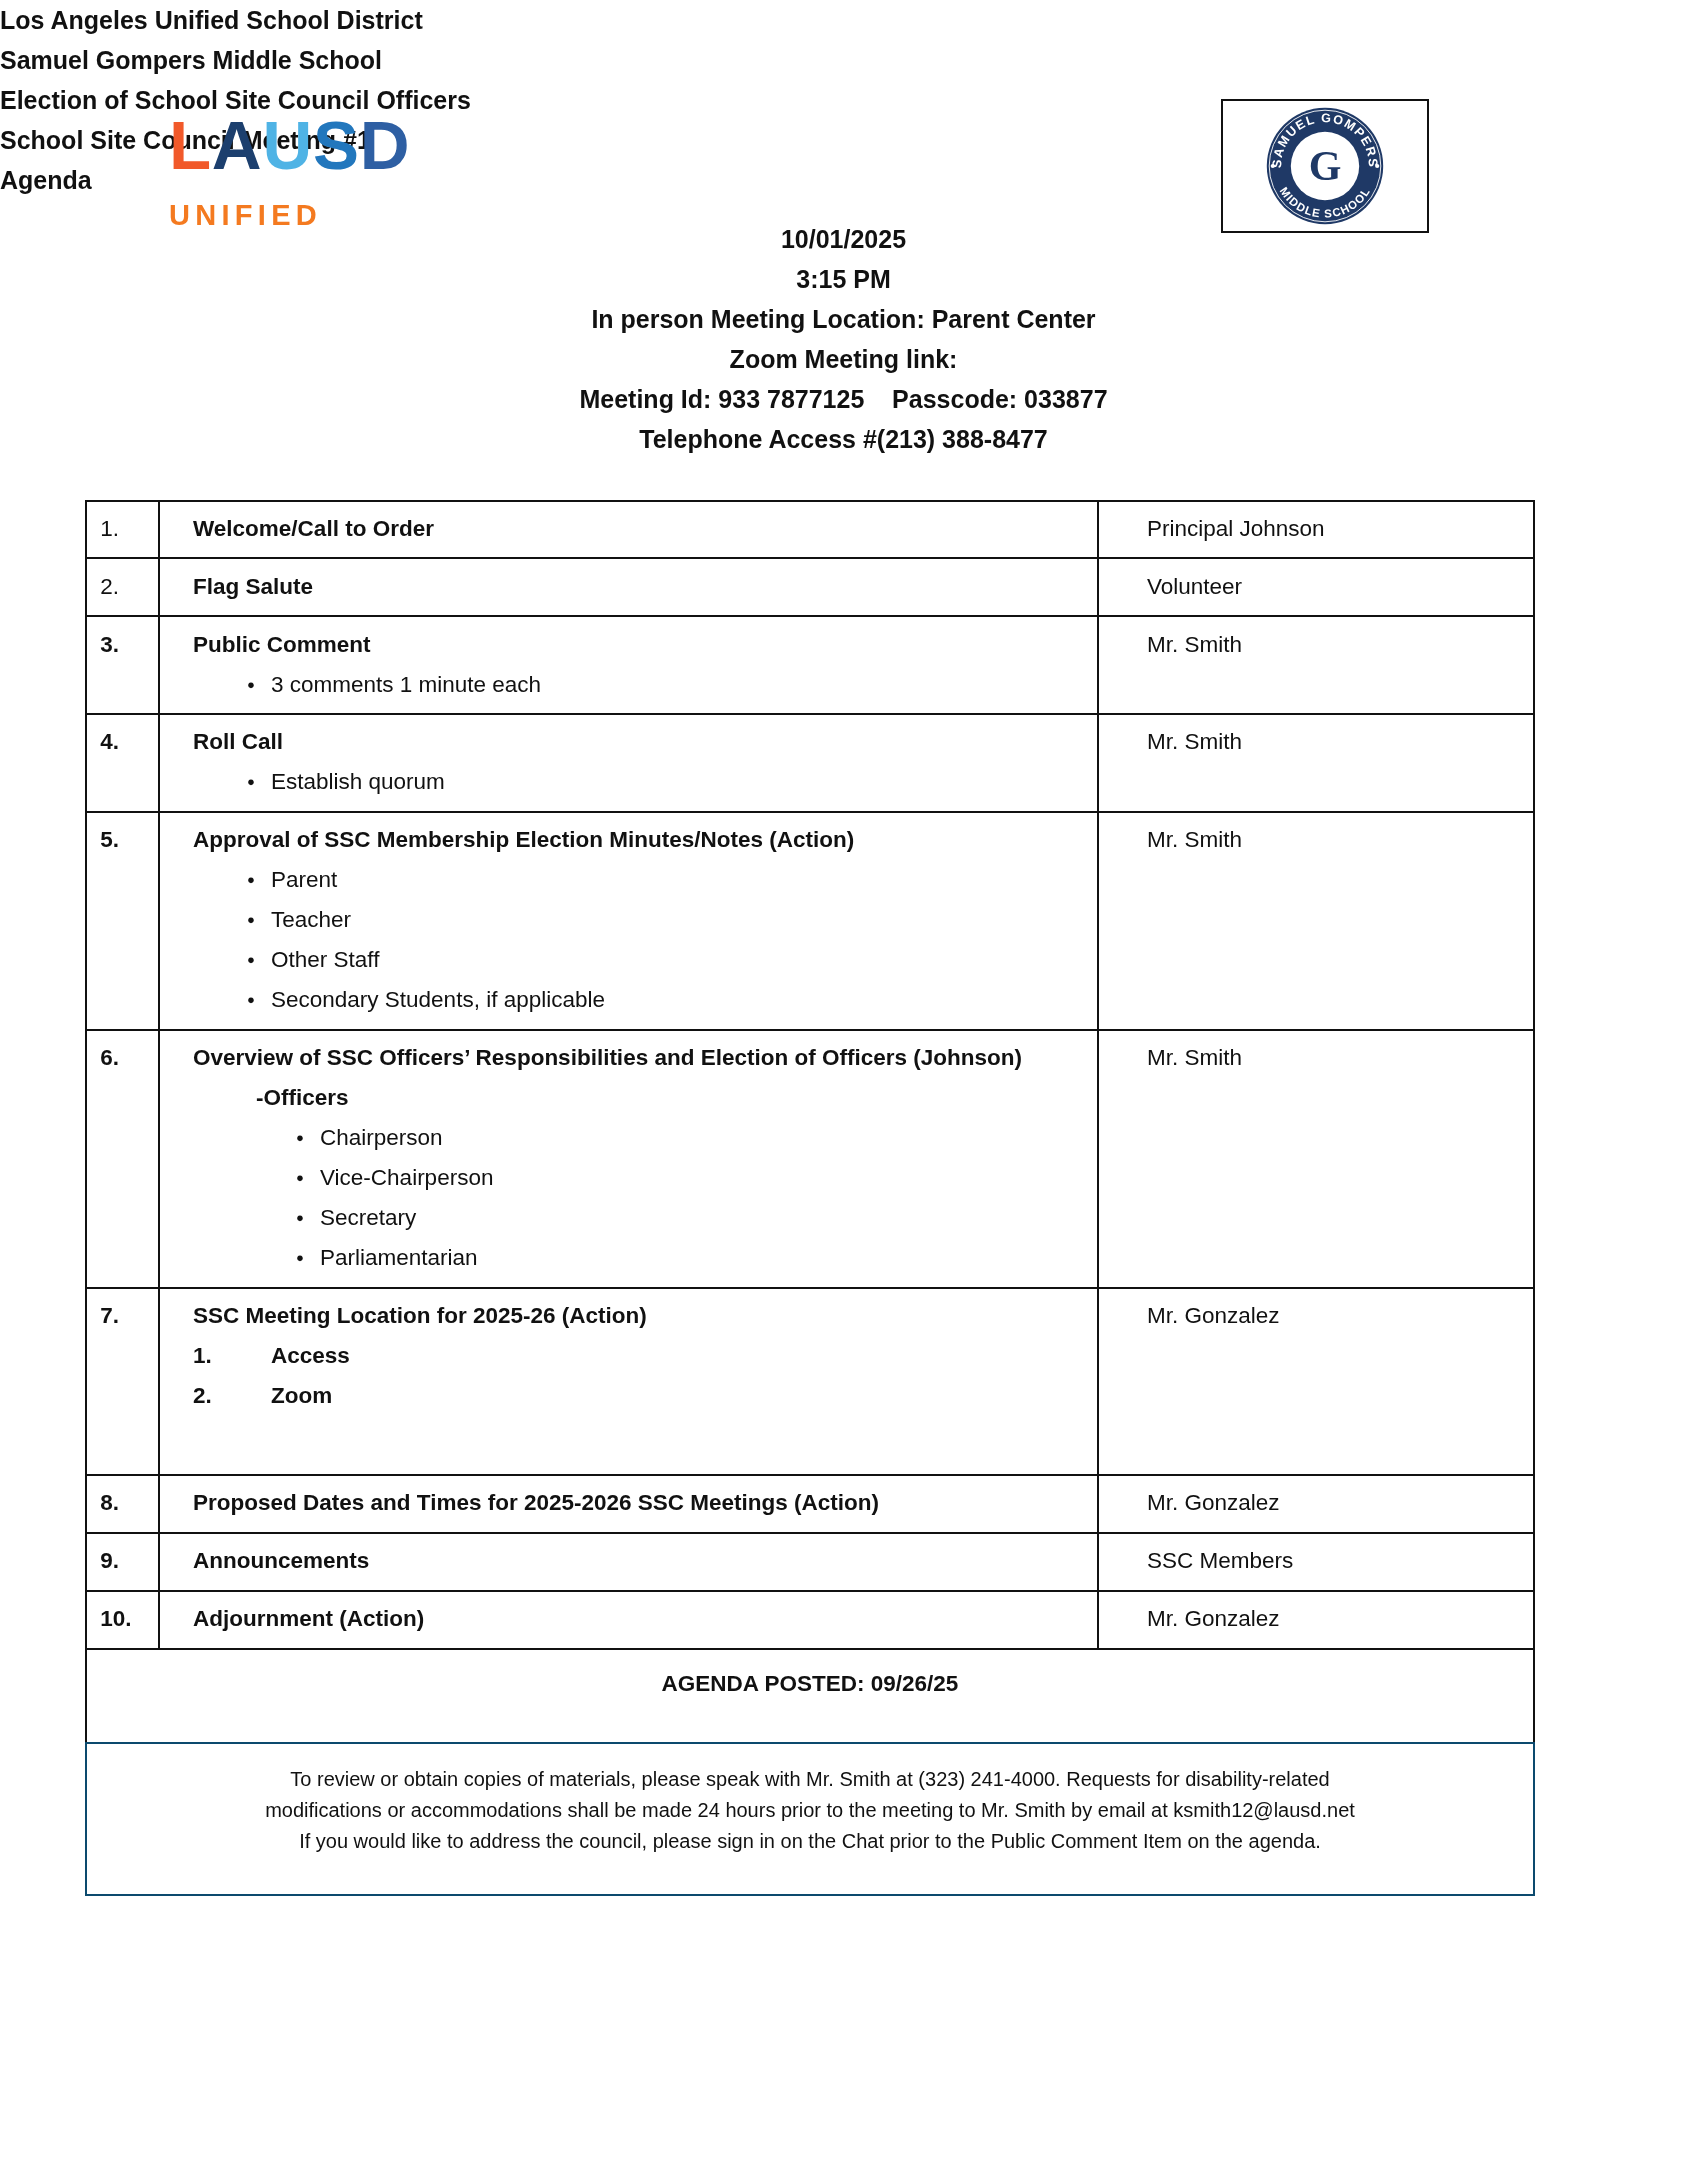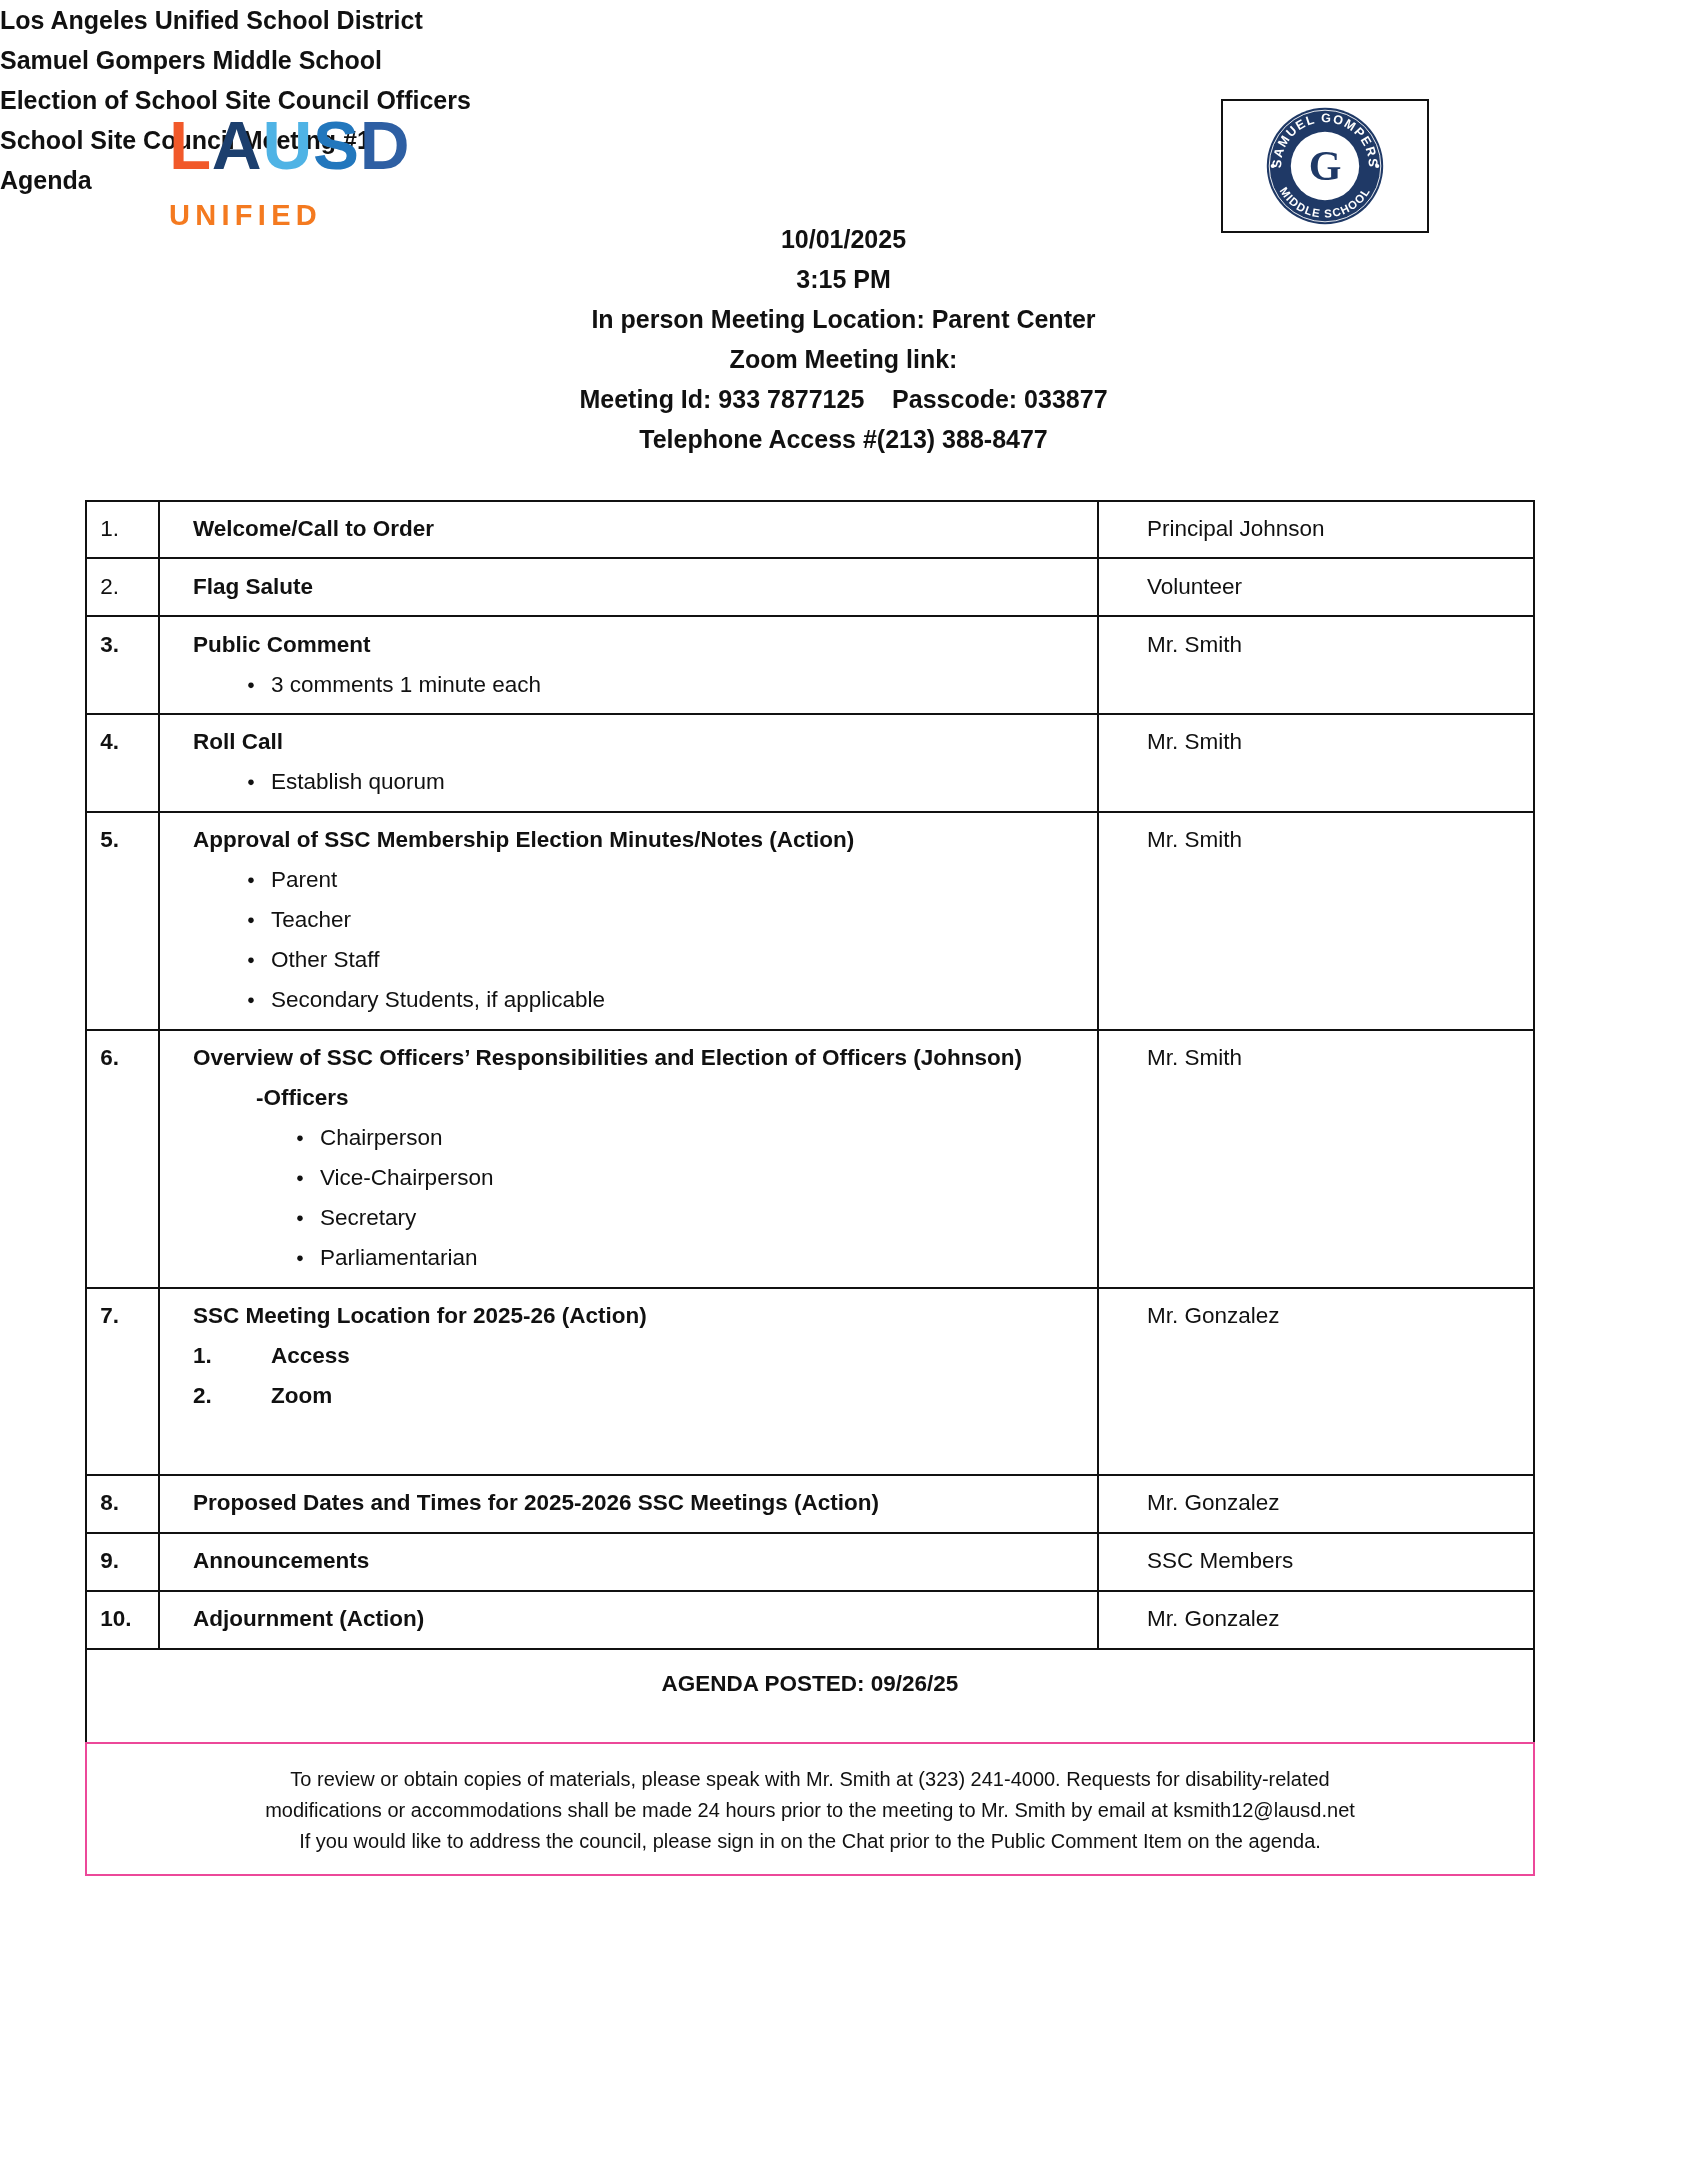--- a/index.html
+++ b/index.html
@@ -67,24 +67,24 @@
 
   .posted-cell {
     text-align: center; font-weight: bold;
     font-size: 20.5px; line-height: 25px;
     padding: 14.6px 0 38px 0 !important;
     border-radius: 20px;
   }
 
   
   .footer-box {
-    border: 2px solid #ec4899;
+    border: 2px solid #0c4a6e;
     margin-top: -2px;
     text-align: center;
-    padding: 20px 20px 17px 20px;
+    padding: 20px 20px 37px 20px;
   }
   .f-line { font-size: 20px; line-height: 31px; }
 </style>
 </head>
 <body>
 
 <div class="page">
 
   <header>
 

